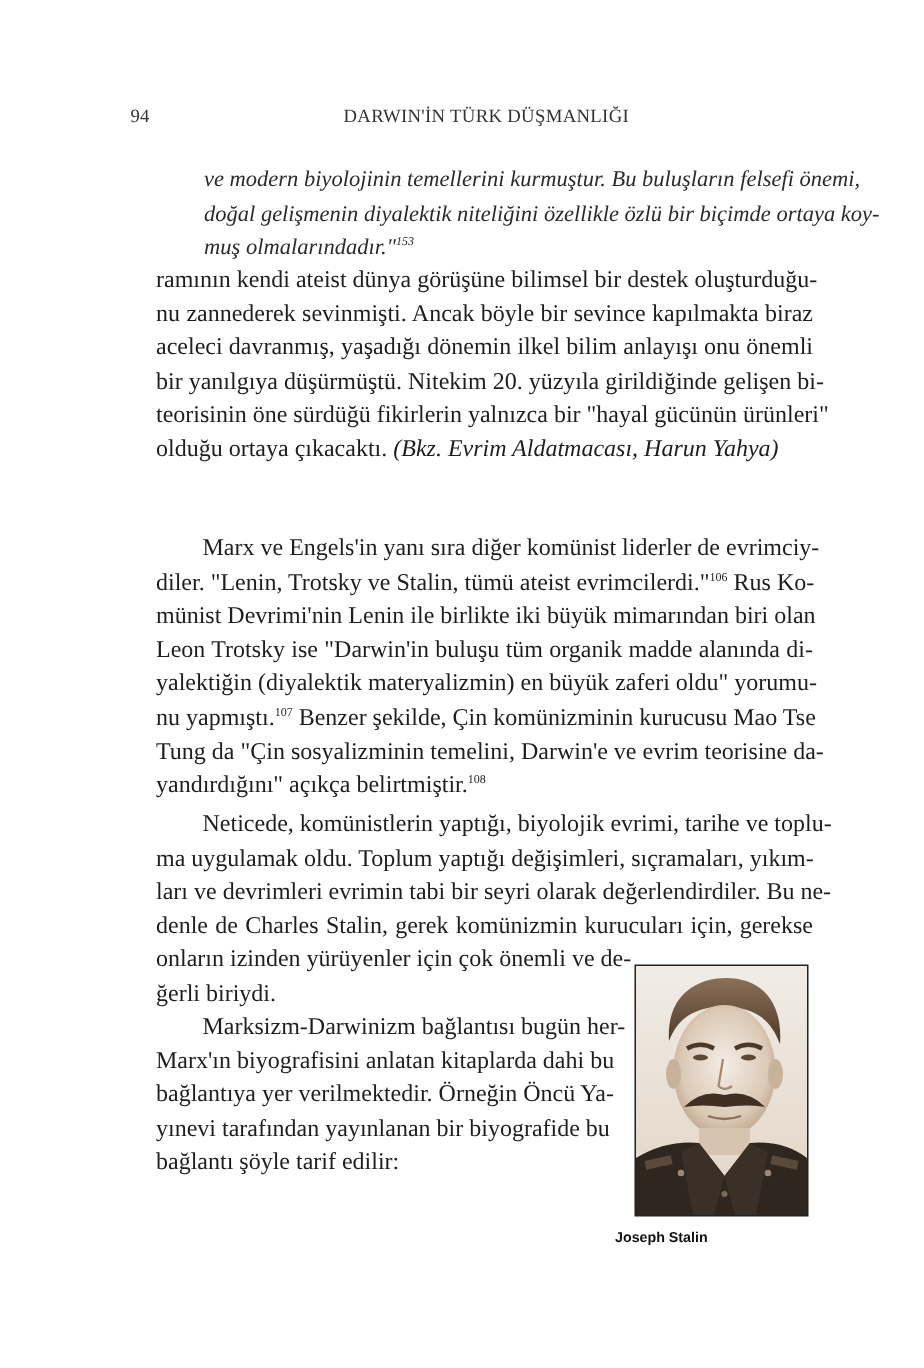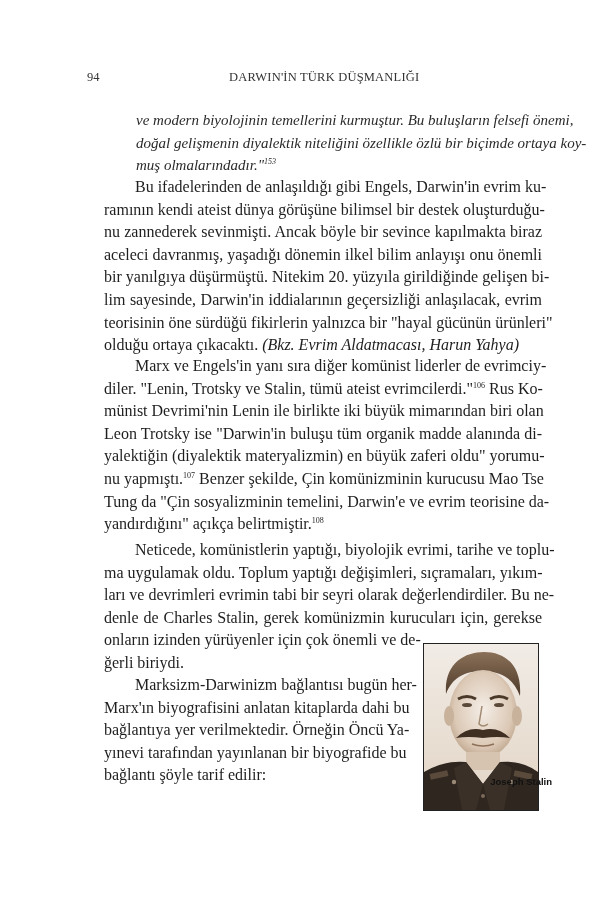--- a/index.html
+++ b/index.html
@@ -89,22 +89,22 @@
       height: 168px;
       border: 1px solid #222;
       box-sizing: border-box;
       overflow: hidden;
       background: linear-gradient(180deg, #efe9e2 0%, #e8ddd1 50%, #c9b7a3 60%, #3a3028 62%, #2c241e 100%);
     }
     .caption {
       position: absolute;
       left: 410px;
       width: 142px;
-      top: 776px;
-      text-align: right;
+      top: 820px;
+      text-align: left;
       font-family: "Liberation Sans", "DejaVu Sans", sans-serif;
       font-weight: bold;
       font-size: 9.5px;
       color: #111;
     }
   </style>
 </head>
 <body>
 
 <div class="running-head">
@@ -112,26 +112,24 @@
   <span class="book-title">DARWIN'İN TÜRK DÜŞMANLIĞI</span>
 </div>
 
 <div class="quote">
   <span class="line">ve modern biyolojinin temellerini kurmuştur. Bu buluşların felsefi önemi,</span>
   <span class="line">doğal gelişmenin diyalektik niteliğini özellikle özlü bir biçimde ortaya koy-</span>
   <span class="line last"><span>muş olmalarındadır."</span><sup>153</sup></span>
 </div>
 
 <div class="block para1">
-  <span class="line indent">Bu ifadelerinden de anlaşıldığı gibi Engels, Darwin'in evrim ku-</span>
   <span class="line">ramının kendi ateist dünya görüşüne bilimsel bir destek oluşturduğu-</span>
   <span class="line">nu zannederek sevinmişti. Ancak böyle bir sevince kapılmakta biraz</span>
   <span class="line">aceleci davranmış, yaşadığı dönemin ilkel bilim anlayışı onu önemli</span>
   <span class="line">bir yanılgıya düşürmüştü. Nitekim 20. yüzyıla girildiğinde gelişen bi-</span>
-  <span class="line">lim sayesinde, Darwin'in iddialarının geçersizliği anlaşılacak, evrim</span>
   <span class="line">teorisinin öne sürdüğü fikirlerin yalnızca bir "hayal gücünün ürünleri"</span>
   <span class="line last"><span>olduğu ortaya çıkacaktı.</span> <span class="ref-italic">(Bkz. Evrim Aldatmacası, Harun Yahya)</span></span>
 </div>
 
 <div class="block para2">
   <span class="line indent">Marx ve Engels'in yanı sıra diğer komünist liderler de evrimciy-</span>
   <span class="line"><span>diler. "Lenin, Trotsky ve Stalin, tümü ateist evrimcilerdi."</span><sup>106</sup><span> Rus Ko-</span></span>
   <span class="line">münist Devrimi'nin Lenin ile birlikte iki büyük mimarından biri olan</span>
   <span class="line">Leon Trotsky ise "Darwin'in buluşu tüm organik madde alanında di-</span>
   <span class="line">yalektiğin (diyalektik materyalizmin) en büyük zaferi oldu" yorumu-</span>

